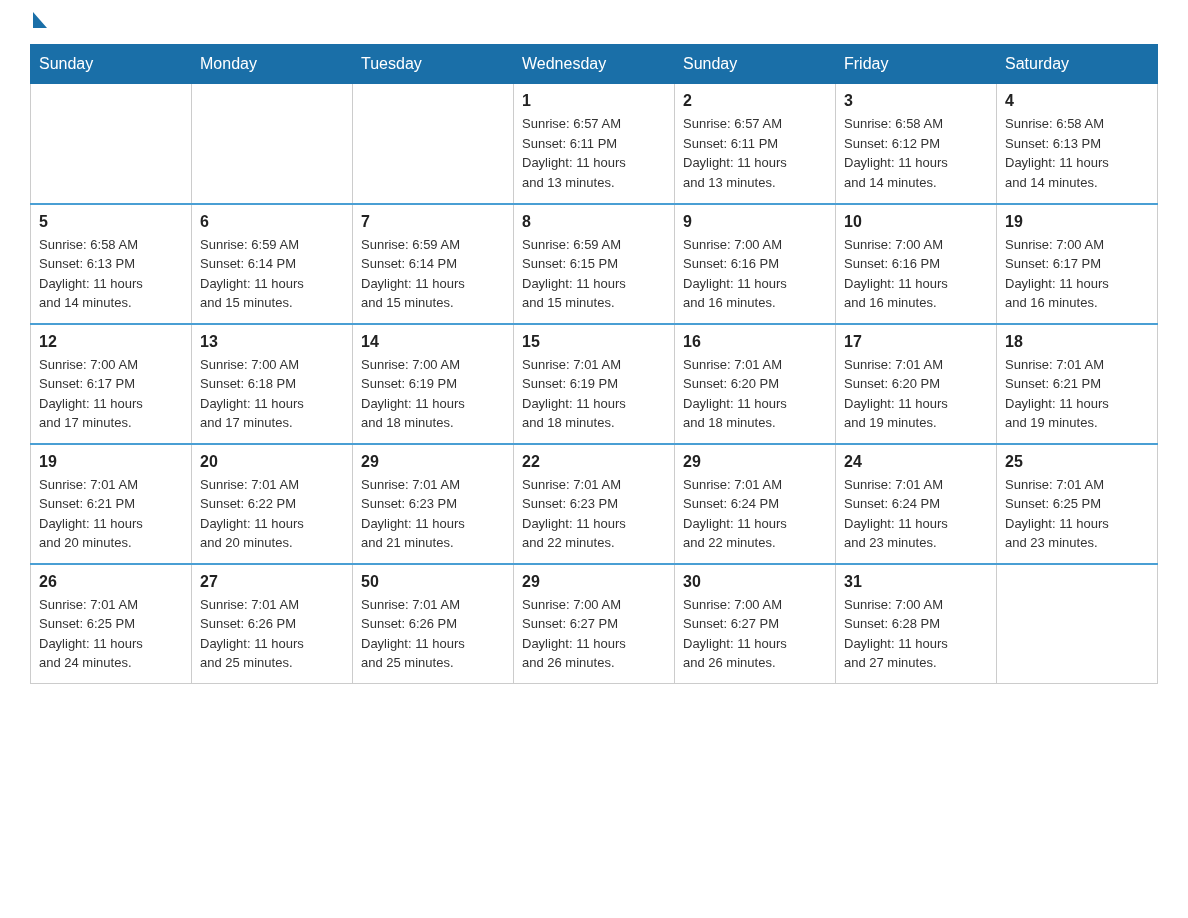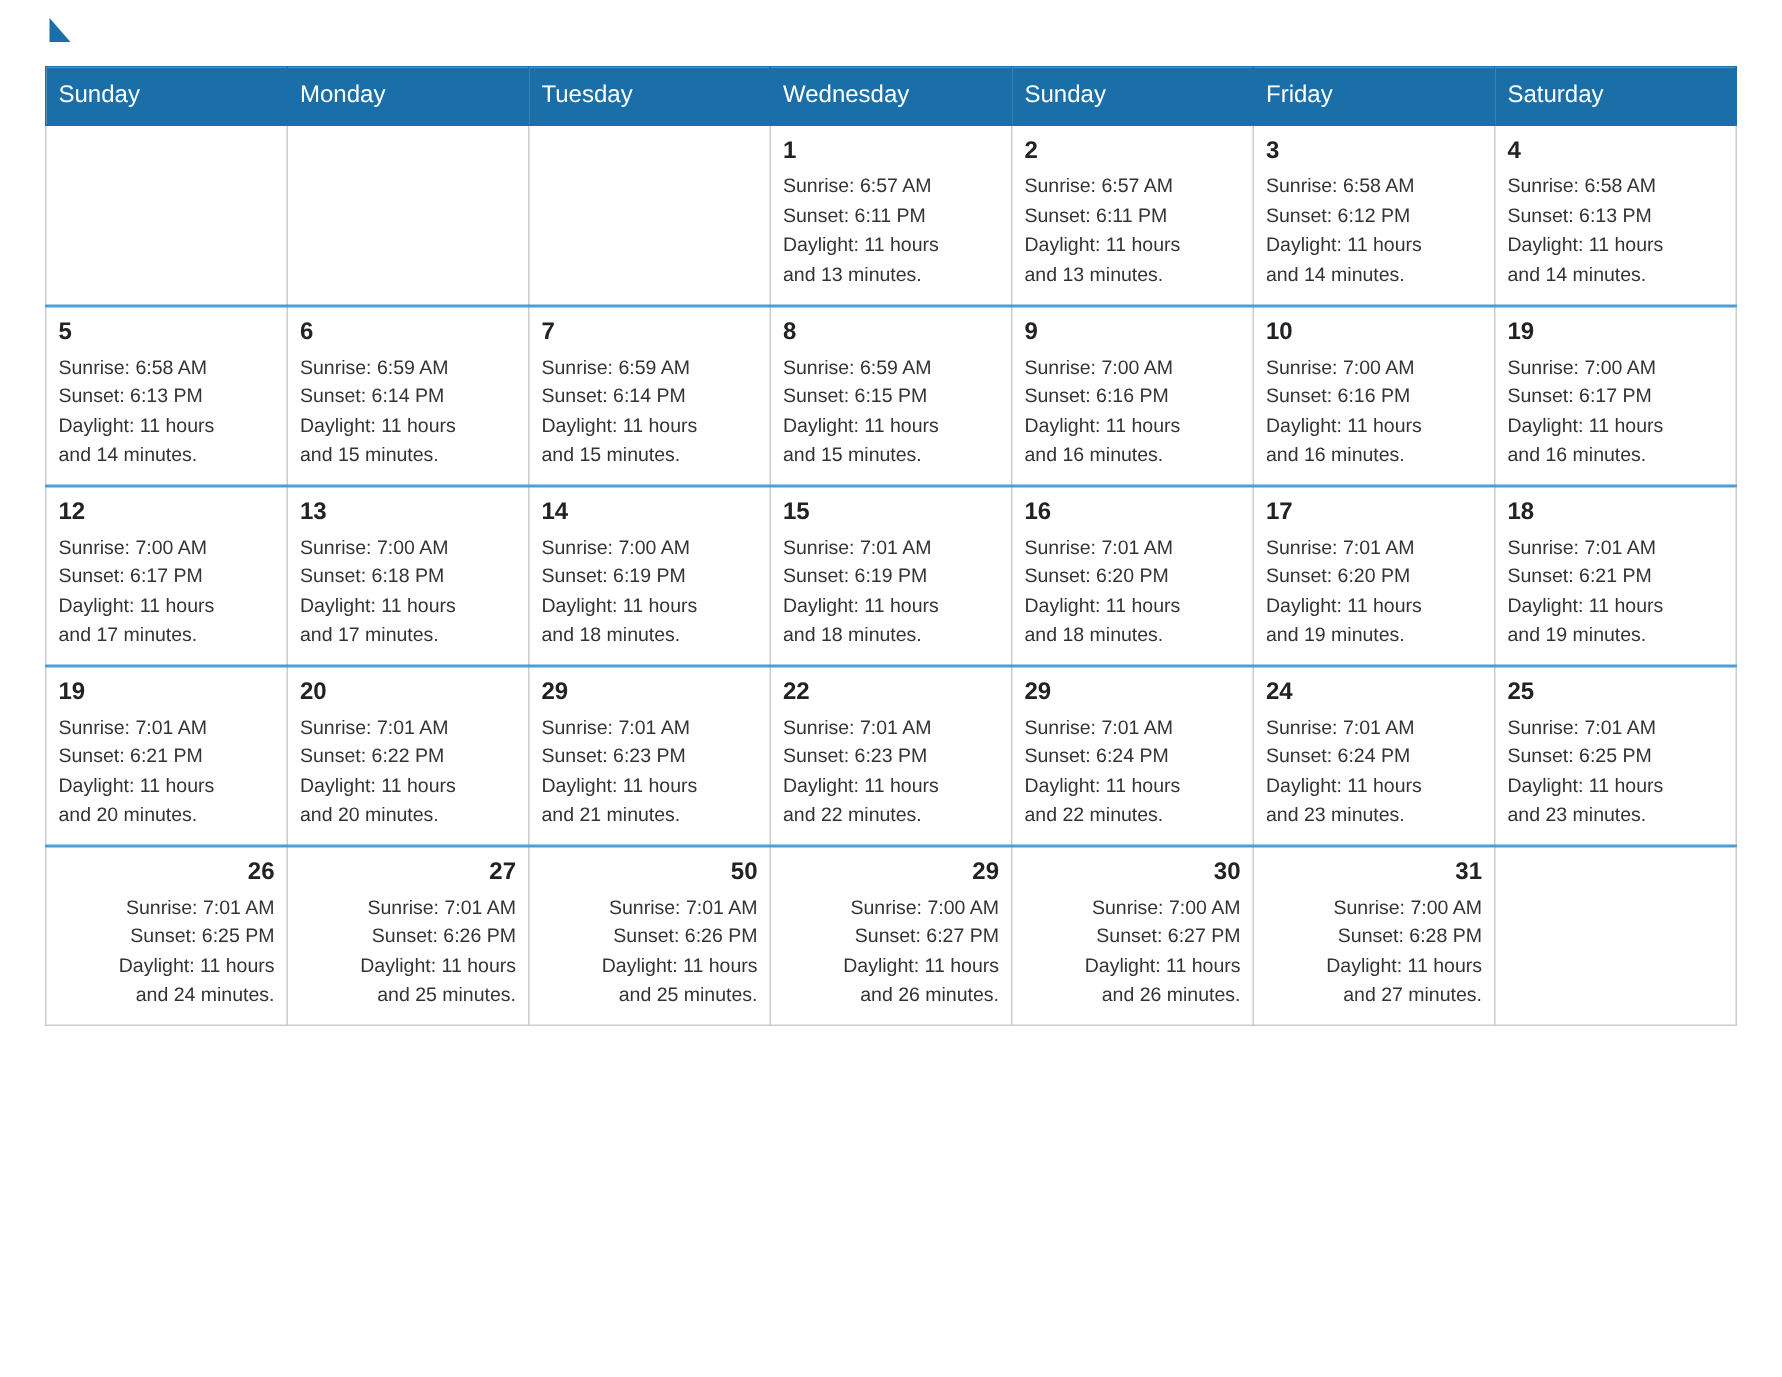--- a/index.html
+++ b/index.html
@@ -68,21 +68,20 @@
       display: block;
       margin-bottom: 4px;
     }
     .day-info {
       font-size: 13px;
       color: #333;
       line-height: 1.5;
     }
     tbody tr:last-child {
       border-bottom: none;
-      text-align: right;
     }
     .logo-wrapper {
       display: flex;
       flex-direction: column;
       align-items: flex-start;
     }
     .logo-line1 {
       display: flex;
       align-items: center;
     }

